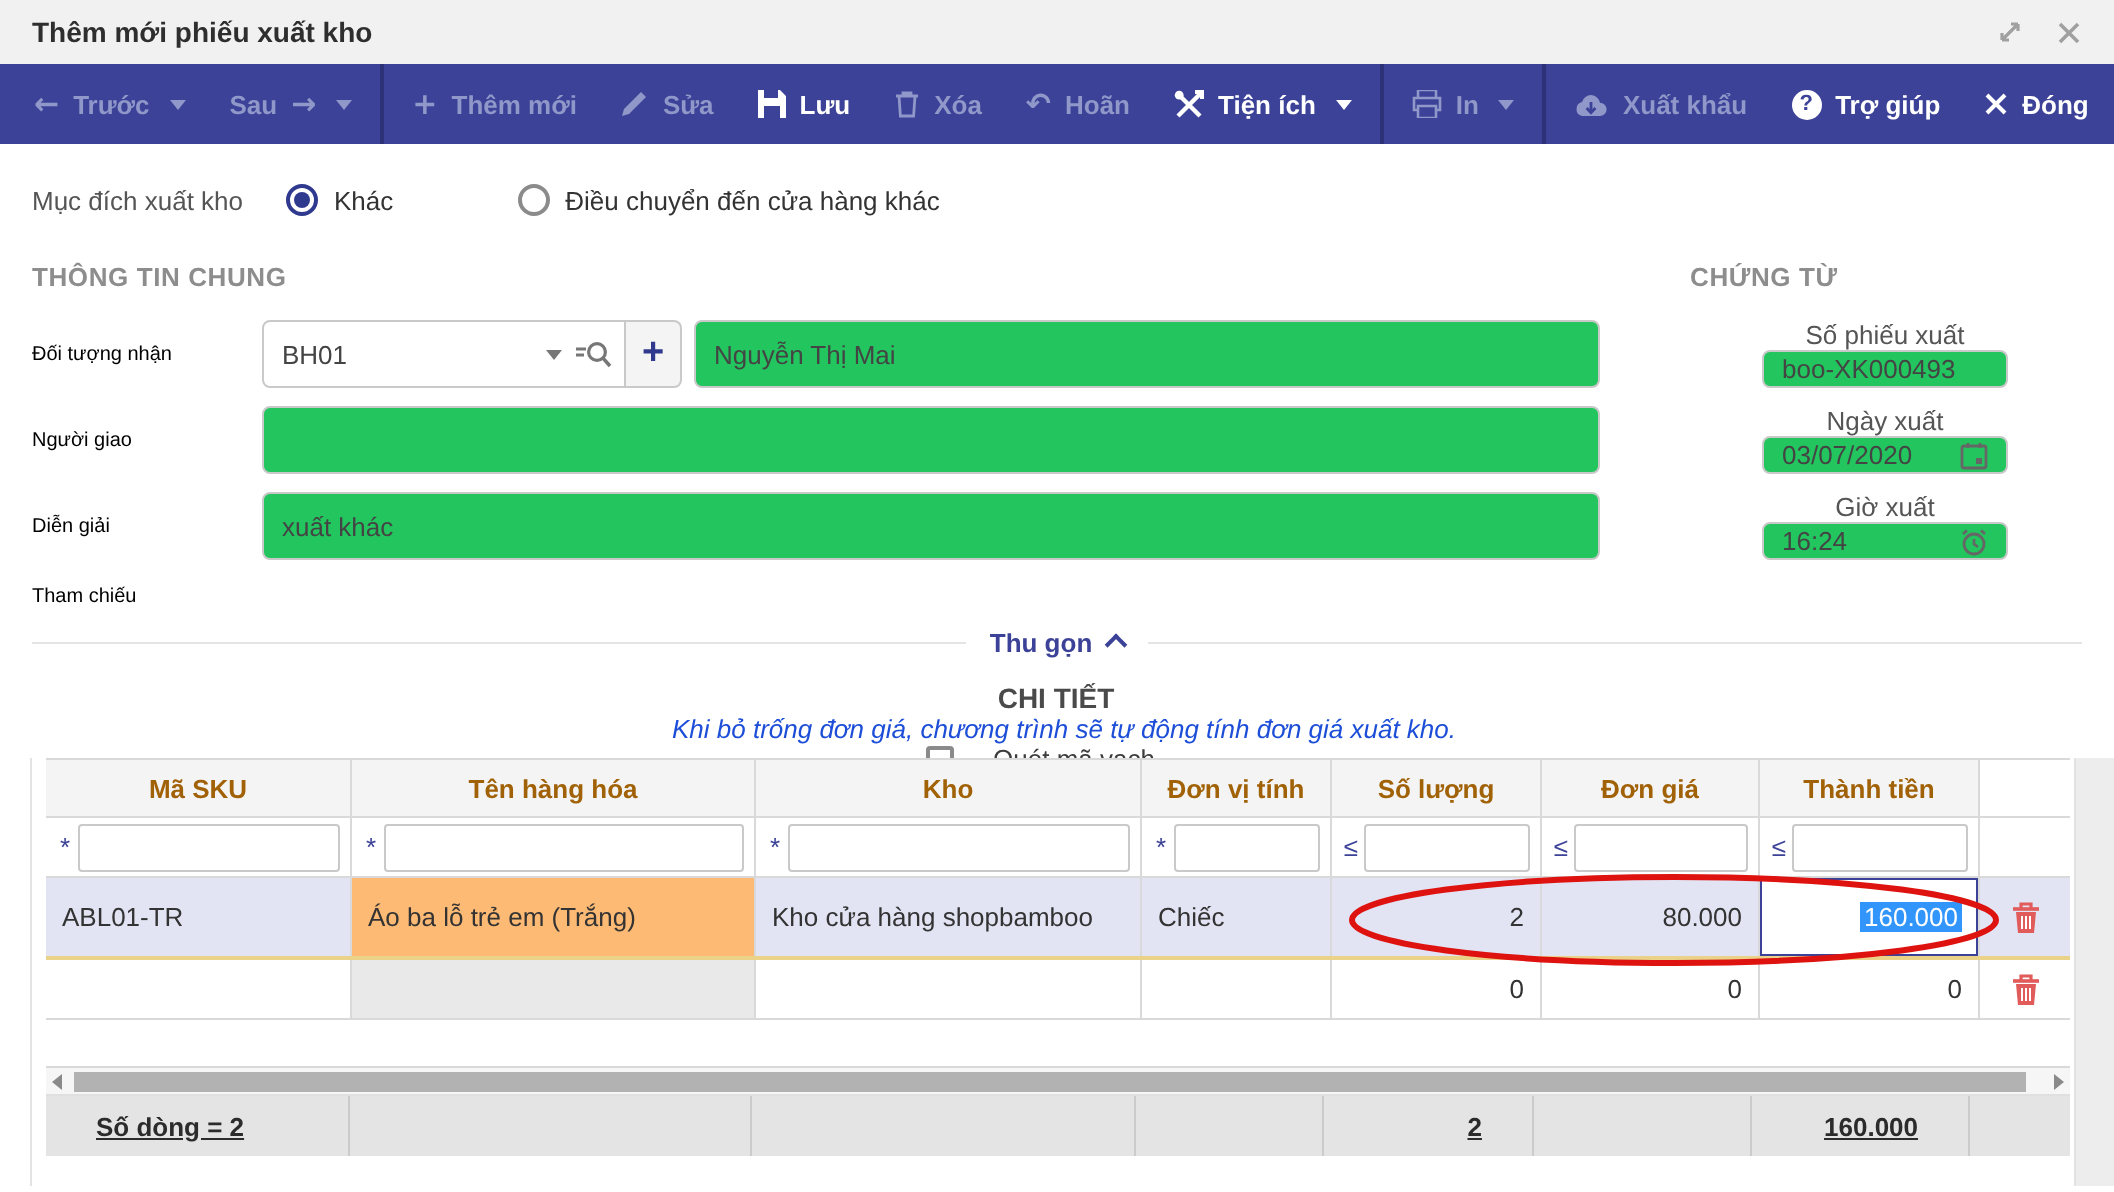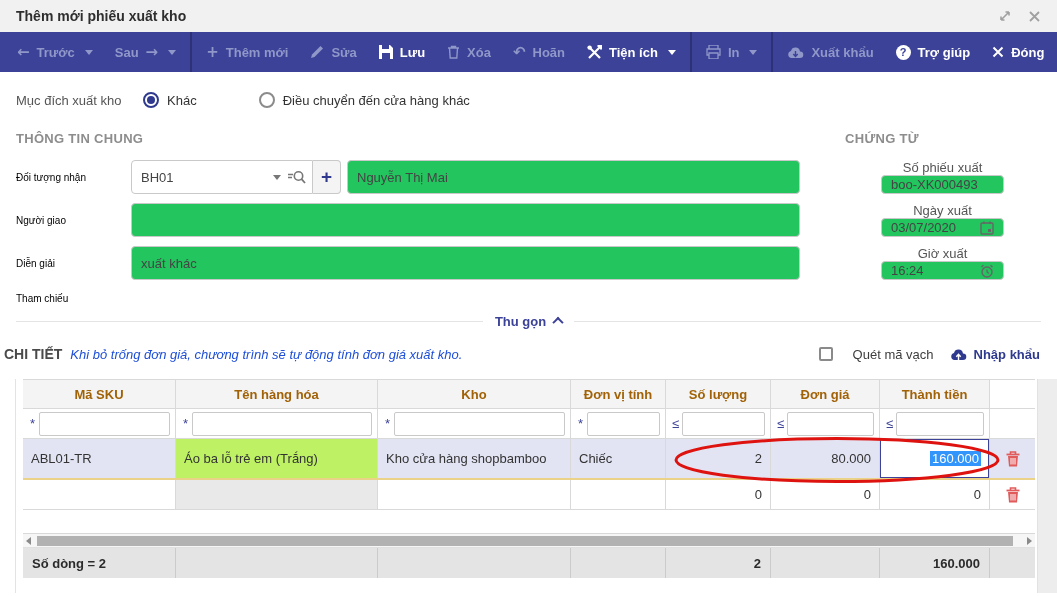--- a/index.html
+++ b/index.html
@@ -52,21 +52,21 @@
   .doc-input { width:123px; }
   .doc-input .icon { margin-left:4px; flex:none; cursor:pointer; }
 
   
   .collapse { display:flex; align-items:center; margin:4px 16px 0 16px; height:20px; }
   .collapse .line { flex:1; height:1px; background:#e4e4e4; }
   .collapse .clabel { color:#3c4297; font-weight:700; font-size:13px; margin:0 8px 0 12px; cursor:pointer; }
   .chevron-up { width:8px; height:8px; border-left:2px solid #3c4297; border-top:2px solid #3c4297; transform:rotate(45deg) translate(1px,1px); margin-right:12px; cursor:pointer; }
 
   
-  .detail-head { display:flex; align-items:center; margin:10px 17px 0 4px; height:26px; }
+  .detail-head { display:flex; align-items:center; margin:10px 17px 0 16px; height:26px;flex-direction:column; }
   .detail-title { font-size:14px; font-weight:700; color:#4a4a4a; }
   .detail-hint { font-size:13px; font-style:italic; color:#1d4ed8; margin-left:8px; flex:1; }
   .barcode { display:flex; align-items:center; gap:20px; font-size:13px; color:#3d3d3d; margin-right:16px; cursor:pointer; }
   .checkbox { width:14px; height:14px; border:2px solid #8a8a8a; border-radius:2px; background:#fff; }
   .import-link { display:flex; align-items:center; gap:7px; color:#2f3a8f; font-weight:700; font-size:13px; cursor:pointer; }
 
   
   .grid-region { position:relative; margin:12px 0 0 15px; border-left:1px solid #e3e3e3; padding-bottom:15px; height:214px; }
   .grid { margin-left:7px; width:1012px; font-size:13px; color:#333; }
   .g-row { display:flex; }
@@ -76,36 +76,36 @@
   .g-head { height:30px; background:#f4f4f4; border-top:1px solid #d9d9d9; border-bottom:1px solid #d9d9d9; }
   .g-head .gc { justify-content:center; font-weight:700; color:#a16207; }
   .g-head .c7 { background:#fff; }
   .g-filter { height:30px; border-bottom:1px solid #d9d9d9; }
   .g-filter .gc { padding:3px 5px 3px 3px; }
   .fop { width:13px; text-align:center; color:#3c4297; font-size:13px; flex:none; cursor:pointer; }
   .fin { flex:1; height:24px; border:1px solid #c9c9c9; border-radius:2px; background:#fff; cursor:text; }
   .g-filter .c7 { background:#fff; }
   .r1 { height:41px; background:#e2e4f3; border-bottom:2px solid #ead389; }
   .r1 .gc { padding:0 8px; }
-  .r1 .name-cell { background:#bef264; }
+  .r1 .name-cell { background:#fdba74; }
   .r2 { height:30px; border-bottom:1px solid #d9d9d9; }
   .r2 .gc { padding:0 8px; }
   .r2 .name-cell { background:#e9e9e9; }
   .num { justify-content:flex-end; }
   .editor-cell { padding:0 !important; }
   .edit-box { width:100%; height:100%; border:1px solid #3c4297; background:#fff; display:flex; align-items:center; justify-content:flex-end; padding:0 7px; cursor:text; }
   .sel-text { background:#3295fb; color:#fff; padding:0 2px; }
   .trash { cursor:pointer; display:block; }
   .g-empty { height:24px; border-bottom:1px solid #d9d9d9; }
   .hscroll { height:14px; background:#f6f6f6; border-bottom:1px solid #e0e0e0; display:flex; align-items:center; padding:0 3px; }
   .sarr-l { width:0; height:0; border-top:4px solid transparent; border-bottom:4px solid transparent; border-right:5px solid #8a8a8a; cursor:pointer; flex:none; }
   .sarr-r { width:0; height:0; border-top:4px solid transparent; border-bottom:4px solid transparent; border-left:5px solid #8a8a8a; cursor:pointer; flex:none; }
   .thumb { flex:1; height:10px; background:#b2b2b2; margin:0 14px 0 6px; cursor:grab; }
   .g-foot { height:30px; background:#e4e4e4; font-weight:700; color:#2b2b2b; }
-  .g-foot .gc { border-right:1px solid #cbcbcb; padding:0 9px; }
+  .g-foot .gc { border-right:1px solid #cbcbcb; padding:0 25px;text-decoration:underline; }
   .g-foot .c7 { border-right:none; }
   .gutter { position:absolute; top:0; right:0; width:20px; height:100%; background:#ededed; border-left:1px solid #e2e2e2; }
   .annot { position:absolute; left:0; top:0; pointer-events:none; overflow:visible; }
 
   .icon-svg { display:block; }
 </style>
 </head>
 <body>
 
 <div class="window">

